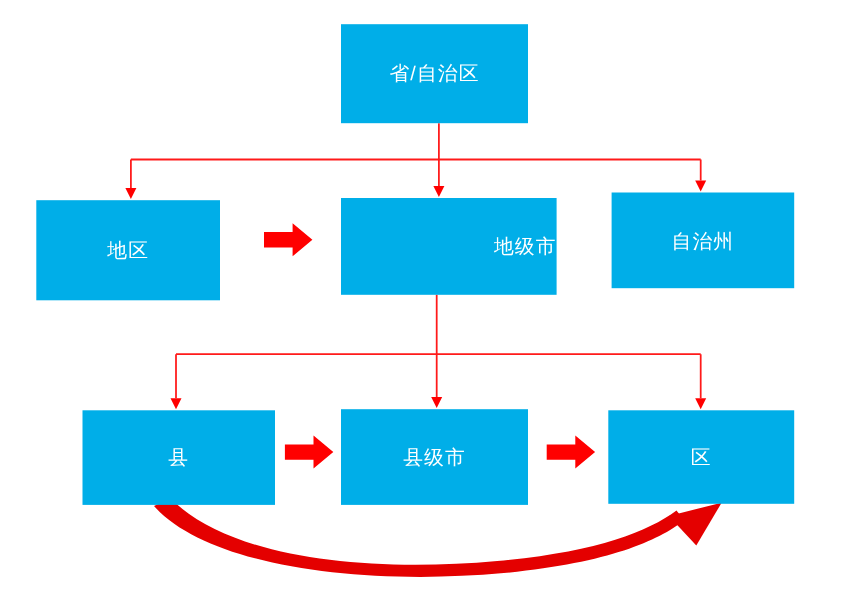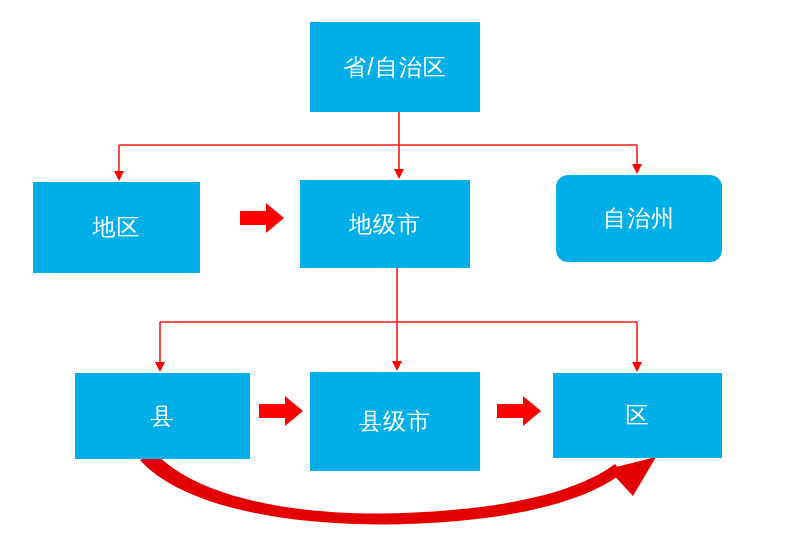--- a/index.html
+++ b/index.html
@@ -23,31 +23,31 @@
     height: 539px;
     pointer-events: none;
   }
   .node {
     position: absolute;
     background: #00AEE8;
     color: #ffffff;
     display: flex;
     align-items: center;
     justify-content: center;
-    font-size: 23px;
+    font-size: 18px;
     letter-spacing: 1px;
     box-sizing: border-box;
   }
   
   .node-province            { left: 310px; top: 22px;  width: 170px; height: 90px; }
   .node-prefecture          { left: 33px;  top: 182px; width: 167px; height: 91px; }
-  .node-prefecture-city     { left: 300px; top: 180px; width: 170px; height: 88px; }
-  .node-autonomous-prefecture{ left: 556px; top: 175px; width: 166px; height: 87px; border-radius: 12px; }
+  .node-prefecture-city     { left: 310px; top: 180px; width: 196px; height: 88px; justify-content: flex-end; }
+  .node-autonomous-prefecture{ left: 556px; top: 175px; width: 166px; height: 87px; }
   .node-county              { left: 75px;  top: 373px; width: 175px; height: 86px; }
-  .node-county-city         { left: 310px; top: 372px; width: 170px; height: 99px; }
+  .node-county-city         { left: 310px; top: 372px; width: 170px; height: 87px; }
   .node-district            { left: 553px; top: 373px; width: 169px; height: 85px; }
 </style>
 </head>
 <body>
 
 <div class="canvas">
 
   <svg class="connector-layer" width="786" height="539" viewBox="0 0 786 539" xmlns="http://www.w3.org/2000/svg">
 
     <g>

